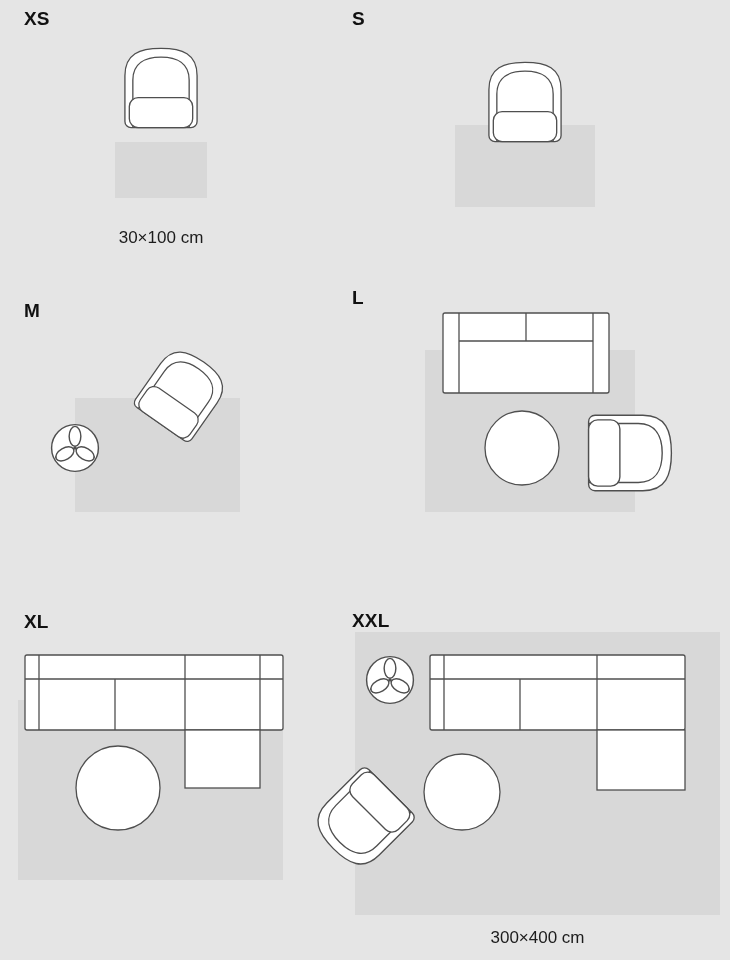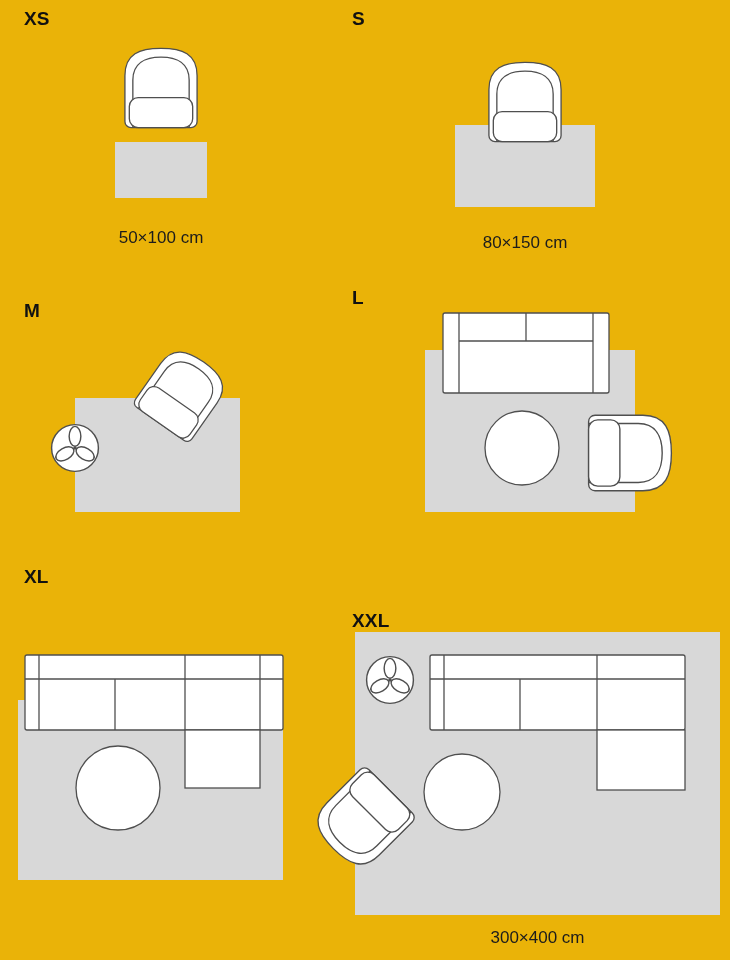--- a/index.html
+++ b/index.html
@@ -4,21 +4,21 @@
 <style>
   * { margin:0; padding:0; box-sizing:border-box; }
   html,body { background:#ffffff; }
   body {
     width:730px; height:960px;
     font-family:"Liberation Sans", sans-serif;
     -webkit-font-smoothing:antialiased;
   }
   .canvas {
     position:relative; width:730px; height:960px;
-    background:#eab308; overflow:hidden;
+    background:#e5e5e5; overflow:hidden;
   }
   .size-label {
     position:absolute;
     font-size:19px; font-weight:700; color:#111111;
     letter-spacing:.2px;
   }
   .caption {
     position:absolute;
     font-size:17px; color:#1c1c1c;
     text-align:center;
@@ -50,30 +50,29 @@
     </defs>
   </svg>
 
   <div class="size-label" style="left:24px; top:8px;">XS</div>
 
   <svg class="panel" style="left:100px; top:40px;" width="122" height="160" viewBox="0 0 122 160">
     <rect x="15" y="102" width="92" height="56" fill="#d8d8d8"></rect>
     <use href="#armchair" x="17" y="4" width="88" height="88"></use>
   </svg>
 
-  <div class="caption" style="left:100px; top:228px; width:122px;">50×100 cm</div>
+  <div class="caption" style="left:100px; top:228px; width:122px;">30×100 cm</div>
 
   <div class="size-label" style="left:352px; top:8px;">S</div>
 
   <svg class="panel" style="left:450px; top:55px;" width="150" height="155" viewBox="0 0 150 155">
     <rect x="5" y="70" width="140" height="82" fill="#d8d8d8"></rect>
     <use href="#armchair" x="31" y="3" width="88" height="88"></use>
   </svg>
 
-  <div class="caption" style="left:450px; top:233px; width:150px;">80×150 cm</div>
 
   <div class="size-label" style="left:24px; top:300px;">M</div>
 
   <svg class="panel" style="left:40px; top:330px;" width="215" height="192" viewBox="0 0 215 192">
     <rect x="35" y="68" width="165" height="114" fill="#d8d8d8"></rect>
     <use href="#plant" x="8" y="91" width="54" height="54"></use>
     <g transform="translate(142,63) rotate(35)">
       <use href="#armchair" x="-42" y="-42" width="84" height="84"></use>
     </g>
   </svg>
@@ -90,21 +89,21 @@
       <line x1="44" y1="36" x2="178" y2="36" stroke="#4f4f4f" stroke-width="1.3"></line>
       <line x1="111" y1="8" x2="111" y2="36" stroke="#4f4f4f" stroke-width="1.3"></line>
     </g>
     <circle cx="107" cy="143" r="37" fill="#ffffff" stroke="#4f4f4f" stroke-width="1.3"></circle>
     <g transform="translate(215,148) rotate(90)">
       <use href="#armchair" x="-46" y="-46" width="92" height="92"></use>
     </g>
   </svg>
 
 
-  <div class="size-label" style="left:24px; top:566px;">XL</div>
+  <div class="size-label" style="left:24px; top:611px;">XL</div>
 
   <svg class="panel" style="left:10px; top:625px;" width="295" height="280" viewBox="0 0 295 280">
     <rect x="8" y="75" width="265" height="180" fill="#d8d8d8"></rect>
     <g>
       <rect x="15" y="30" width="258" height="75" rx="2" fill="#ffffff" stroke="#4f4f4f" stroke-width="1.3"></rect>
       <rect x="175" y="105" width="75" height="58" fill="#ffffff" stroke="#4f4f4f" stroke-width="1.3"></rect>
       <line x1="15" y1="54" x2="273" y2="54" stroke="#4f4f4f" stroke-width="1.3"></line>
       <line x1="29" y1="30" x2="29" y2="105" stroke="#4f4f4f" stroke-width="1.3"></line>
       <line x1="105" y1="54" x2="105" y2="105" stroke="#4f4f4f" stroke-width="1.3"></line>
       <line x1="175" y1="30" x2="175" y2="105" stroke="#4f4f4f" stroke-width="1.3"></line>

